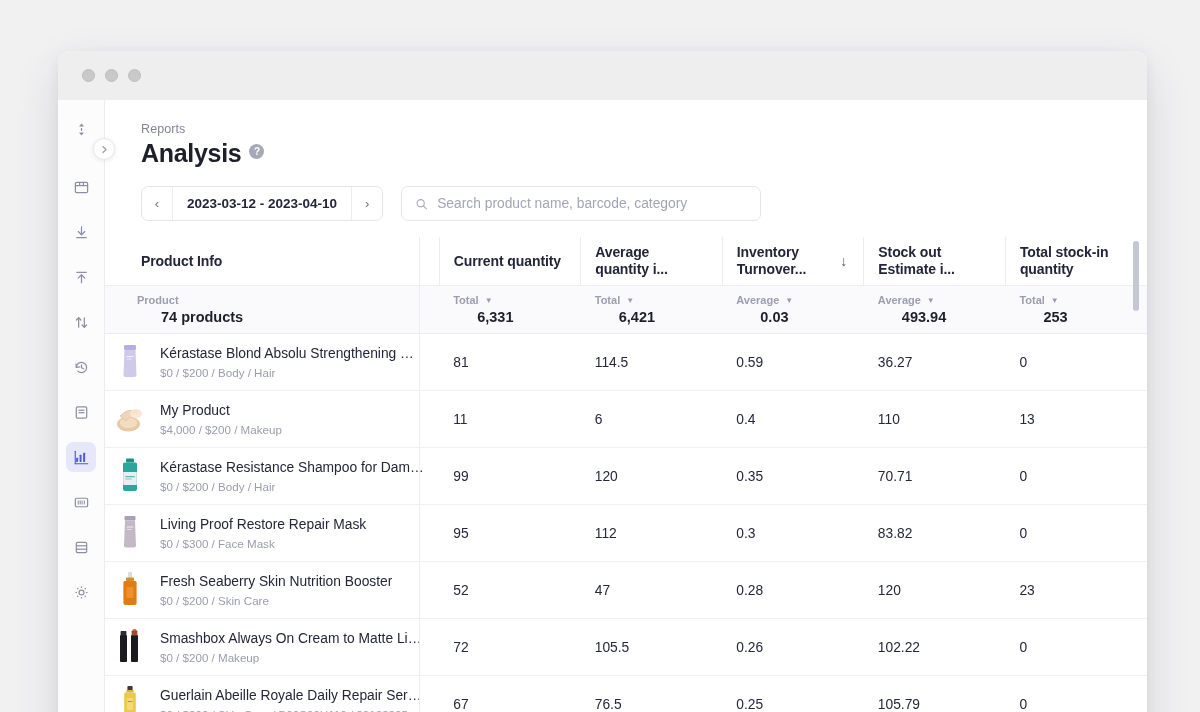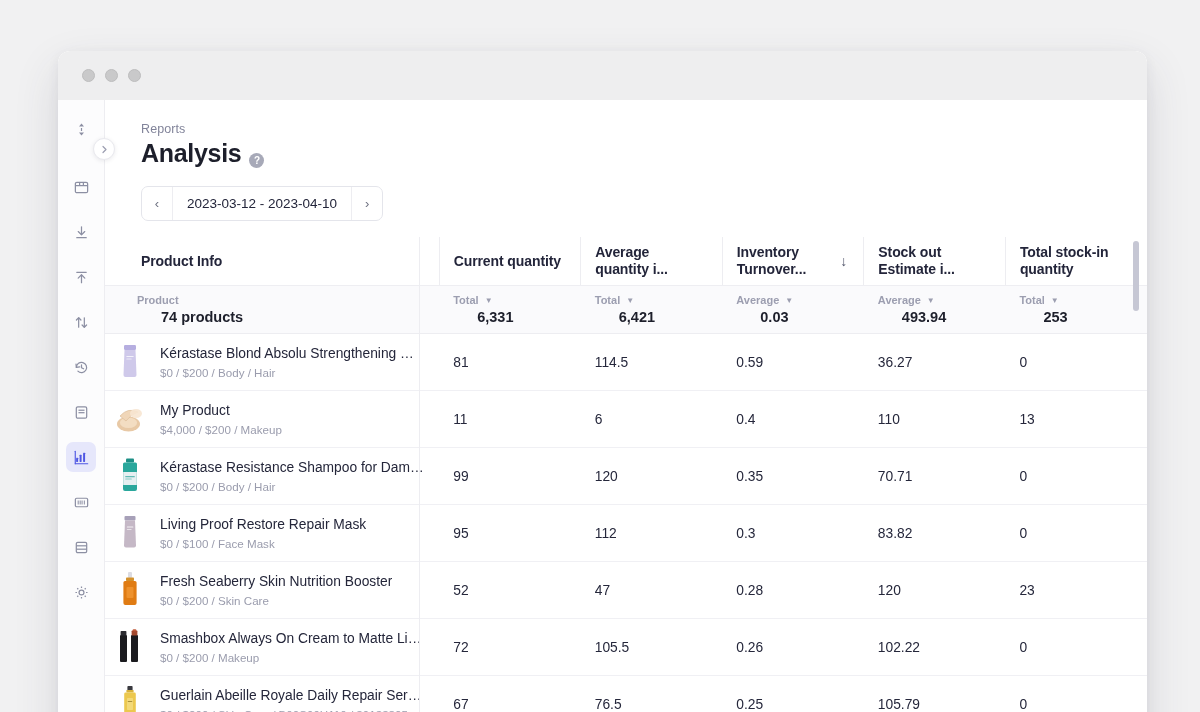--- a/index.html
+++ b/index.html
@@ -107,21 +107,21 @@
     padding: 0 42px 0 36px;
   }
   .breadcrumb {
     font-size: 12.5px;
     color: #82849a;
     letter-spacing: .1px;
     margin-bottom: 1px;
   }
   .page-title-wrap {
     display: flex;
-    align-items: flex-end;
+    align-items: flex-start;
     gap: 8px;
     margin-top: 3px;
   }
   .page-title {
     font-size: 25px;
     font-weight: 700;
     color: #1d1f2b;
     letter-spacing: -.3px;
   }
   .help-icon {
@@ -182,21 +182,21 @@
     color: #6d7080;
     font-size: 13px;
     cursor: pointer;
   }
   .dr-arrow.left { border-right: 1px solid #ededf1; }
   .dr-arrow.right { border-left: 1px solid #ededf1; }
   .dr-value {
     display: flex; align-items: center;
     padding: 0 14px;
     font-size: 13.5px;
-    font-weight: 400;
+    font-weight: 700;
     color: #23253a;
     cursor: pointer;
   }
   .search-box {
     height: 35px;
     width: 360px;
     border: 1px solid #e4e5eb;
     border-radius: 7px;
     display: flex;
     align-items: center;
@@ -477,20 +477,27 @@
           </div>
         </div>
       </div>
 
       <div class="filter-bar">
         <div class="daterange">
           <div class="dr-arrow left">‹</div>
           <div class="dr-value">2023-03-12 - 2023-04-10</div>
           <div class="dr-arrow right">›</div>
         </div>
+        <div class="search-box">
+          <svg width="14" height="14" viewBox="0 0 16 16" fill="none" stroke="#a9abba" stroke-width="1.4" stroke-linecap="round">
+            <circle cx="7" cy="7" r="4.4"></circle>
+              <path d="M10.4 10.4 L14 14"></path>
+          </svg>
+          <input type="text" placeholder="Search product name, barcode, category" style="">
+        </div>
       </div>
 
       <div class="table-wrap">
         <div class="divider-col"></div>
         <div class="vscroll"></div>
 
         <table class="grid">
           <colgroup>
             <col class="col-prod">
               <col class="col-num">
@@ -700,21 +707,21 @@
                     <div class="thumb">
                       <svg width="20" height="38" viewBox="0 0 20 38">
       <rect x="4.5" y="2" width="11" height="4.5" rx="1.1" fill="#a7a0b8"></rect>
       <path d="M5 6.5 h10 l1 25 a2 2 0 0 1 -2 2 h-8 a2 2 0 0 1 -2 -2 z" fill="#c5b8c6"></path>
       <rect x="6.8" y="12.5" width="6.6" height="1.1" rx=".5" fill="#ffffff" opacity=".8"></rect>
       <rect x="6.8" y="15" width="4.8" height="1" rx=".5" fill="#ffffff" opacity=".6"></rect>
     </svg>
                     </div>
                     <div class="prod-text">
                       <div class="prod-name">Living Proof Restore Repair Mask</div>
-                      <div class="prod-meta">$0 / $100 / Face Mask</div>
+                      <div class="prod-meta">$0 / $300 / Face Mask</div>
                     </div>
                   </div>
                 </td>
                 <td>
                   <div class="num">95</div>
                 </td>
                 <td>
                   <div class="num">112</div>
                 </td>
                 <td>

